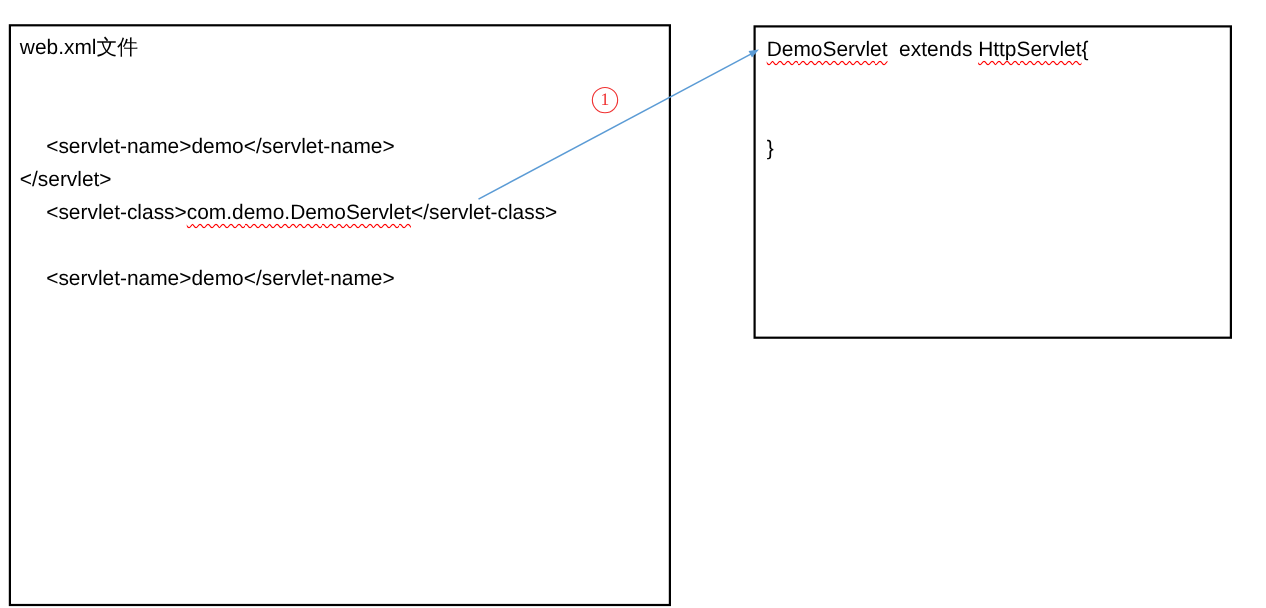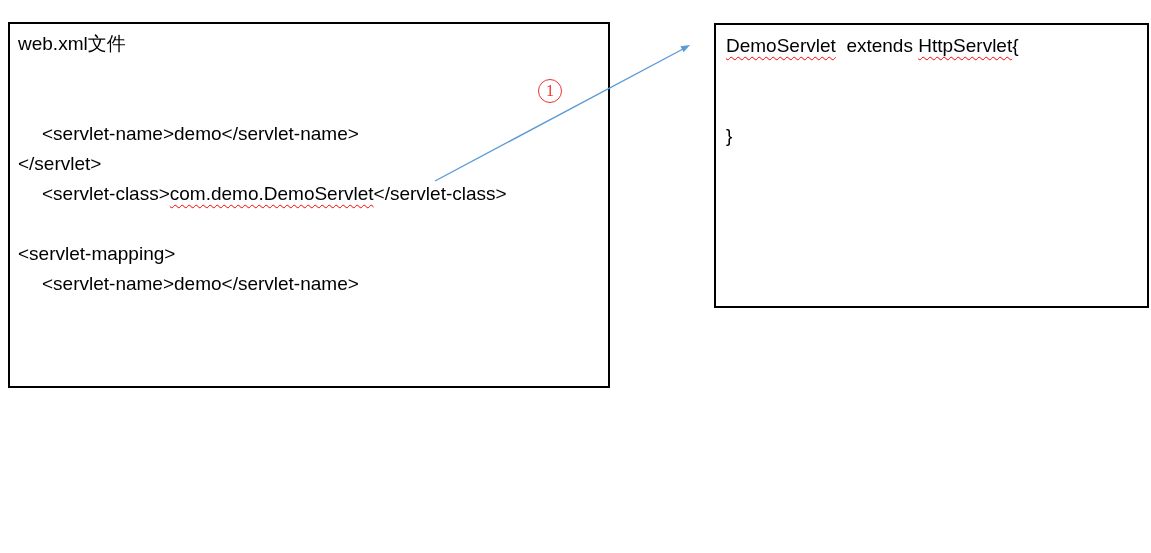--- a/index.html
+++ b/index.html
@@ -11,22 +11,22 @@
     font-family: "Liberation Sans", sans-serif;
     color: var(--text, #000000);
     overflow: hidden;
   }
   .box {
     position: absolute;
     border: 2px solid var(--border, #000000);
     background: #ffffff;
     box-sizing: border-box;
   }
-  .left-box  { left: 8px;   top: 22px; width: 602px; height: 366px; padding: 5px 8px; }
-  .right-box { left: 714px; top: 23px; width: 435px; height: 285px; padding: 6px 10px; }
+  .left-box  { left: 8px;   top: 22px; width: 602px; height: 529px; padding: 5px 8px; }
+  .right-box { left: 685px; top: 23px; width: 435px; height: 285px; padding: 6px 10px; }
   .line {
     height: 30px;
     line-height: 30px;
     font-size: 19px;
     white-space: pre;
   }
   .indent { padding-left: 24px; }
   .squiggle {
     text-decoration-line: underline;
     text-decoration-style: wavy;
@@ -63,21 +63,20 @@
 <div class="canvas">
 
   <div class="box left-box">
     <div class="line">web.xml文件</div>
     <div class="line"></div>
     <div class="line"></div>
     <div class="line indent">&lt;servlet-name&gt;demo&lt;/servlet-name&gt;</div>
     <div class="line">&lt;/servlet&gt;</div>
     <div class="line indent"><span>&lt;servlet-class&gt;</span><span class="squiggle">com.demo.DemoServlet</span><span>&lt;/servlet-class&gt;</span></div>
     <div class="line"></div>
-    <div class="line">&lt;servlet-mapping&gt;</div>
     <div class="line indent">&lt;servlet-name&gt;demo&lt;/servlet-name&gt;</div>
   </div>
 
   <div class="box right-box">
     <div class="line"><span class="squiggle">DemoServlet</span><span>  extends </span><span class="squiggle">HttpServlet</span><span>{</span></div>
     <div class="line"></div>
     <div class="line"></div>
     <div class="line">}</div>
   </div>
 

